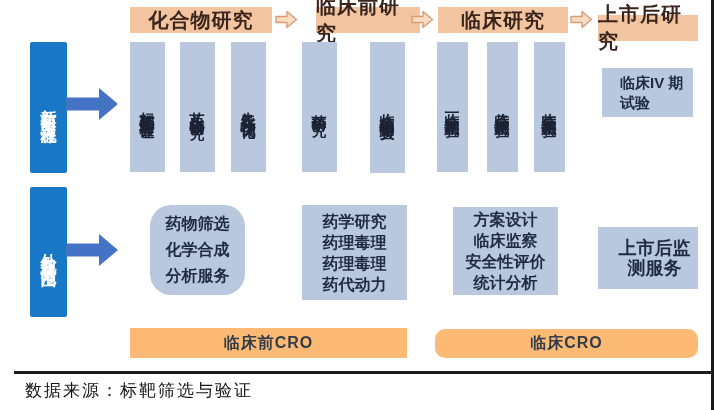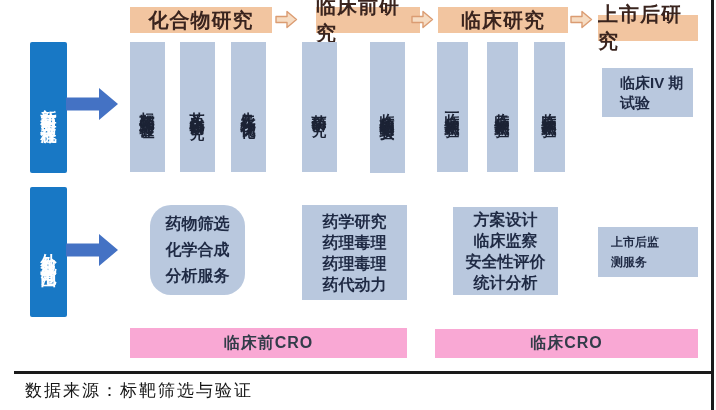--- a/index.html
+++ b/index.html
@@ -74,21 +74,21 @@
     align-items: center;
     justify-content: center;
     text-align: center;
   }
   .hbox.lines-3 { line-height: 26px; border-radius: 21px; }
   .hbox.lines-4 { line-height: 21px; }
   .hbox.left-align { align-items: flex-start; text-align: left; padding-left: 13px; line-height: 20px; font-size: 15px; }
 
   
   .cro-bar {
-    background: #f9a8d4;
+    background: #fdba74;
     color: #333c49;
     font-weight: bold;
     font-size: 16px;
     display: flex;
     align-items: center;
     justify-content: center;
     letter-spacing: 1px;
   }
 
   
@@ -198,28 +198,28 @@
     <div>药代动力</div>
   </div>
 
   <div class="abs hbox lines-4" style="left:453px; top:207px; width:105px; height:88px;">
     <div>方案设计</div>
     <div>临床监察</div>
     <div>安全性评价</div>
     <div>统计分析</div>
   </div>
 
-  <div class="abs hbox left-align" style="left:598px; top:227px; width:100px; height:50px; font-size:12px;">
+  <div class="abs hbox left-align" style="left:598px; top:227px; width:100px; height:62px; font-size:18px;align-items:center;">
     <div>上市后监</div>
     <div>测服务</div>
   </div>
 
   <div class="abs cro-bar" style="left:130px; top:328px; width:277px; height:30px;">临床前CRO</div>
 
-  <div class="abs cro-bar" style="left:435px; top:329px; width:263px; height:29px;">临床CRO</div>
+  <div class="abs cro-bar" style="left:435px; top:329px; width:263px; height:29px;border-radius:10px;">临床CRO</div>
 
   <div class="abs footer-line" style="left:14px; top:371px; width:697px; height:3px;"></div>
 
   <div class="abs right-border" style="left:711px; top:0px; width:3px; height:410px;"></div>
 
   <div class="abs source-text" style="left:25px; top:379px;">数据来源：标靶筛选与验证</div>
 
 </div>
 
 </body></html>

